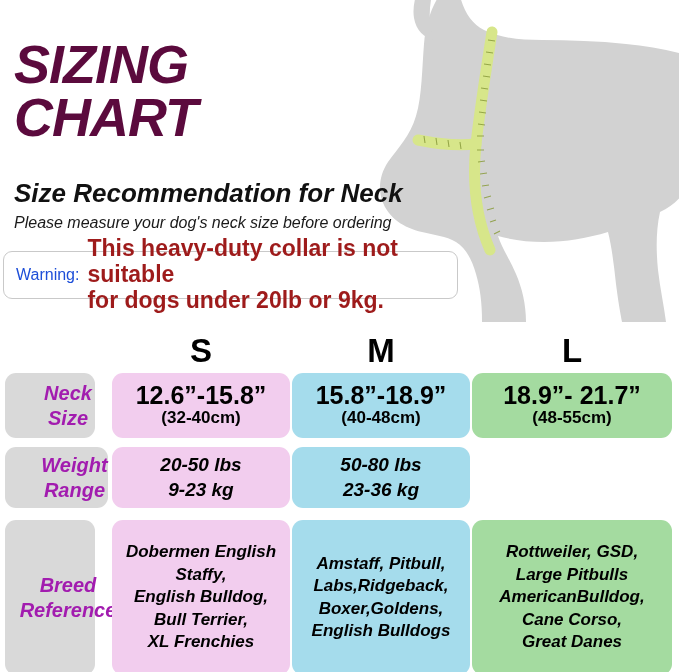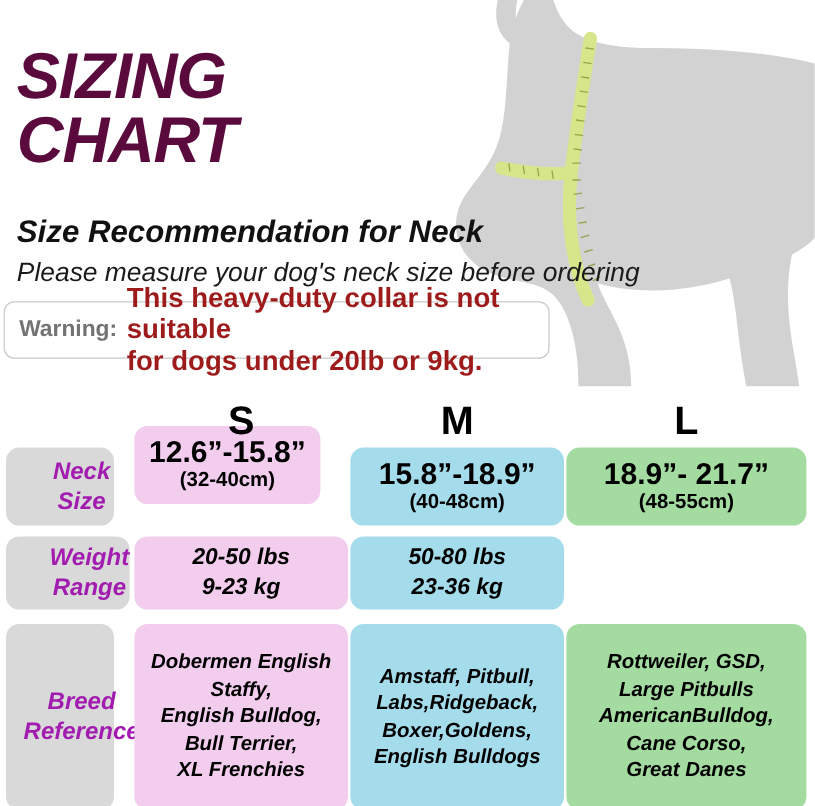--- a/index.html
+++ b/index.html
@@ -55,21 +55,21 @@
     color: #111111;
     white-space: nowrap;
     z-index: 5;
   }
   #instruction {
     position: absolute;
     left: 14px;
     top: 214px;
     font-style: italic;
     font-weight: normal;
-    font-size: 22px;
+    font-size: 16px;
     color: #1a1a1a;
     white-space: nowrap;
     z-index: 5;
   }
 
   
   #warning-box {
     position: absolute;
     left: 3px;
     top: 251px;
@@ -77,23 +77,23 @@
     height: 48px;
     box-sizing: border-box;
     border: 1px solid #c9c9c9;
     border-radius: 9px;
     background: #ffffff;
     display: flex;
     align-items: center;
     z-index: 6;
   }
   #warning-label {
-    font-weight: bold;
-    font-size: 19px;
-    color: #737373;
+    font-weight: normal;
+    font-size: 16px;
+    color: #1d4ed8;
     padding-left: 12px;
     padding-right: 8px;
     white-space: nowrap;
   }
   #warning-text {
     font-weight: bold;
     font-size: 23px;
     line-height: 1.12;
     color: #9e1b1b;
     white-space: pre-line;
@@ -214,21 +214,21 @@
 for dogs under 20lb or 9kg.</div>
   </div>
 
   <div class="col-header" style="left:112px; width:178px;">S</div>
   <div class="col-header" style="left:292px; width:178px;">M</div>
   <div class="col-header" style="left:472px; width:200px;">L</div>
 
   <div class="cell cell-label" style="left:5px; top:373px; width:90px; height:65px;">Neck
 Size</div>
 
-  <div class="cell cell-s" style="left:112px; top:355px; width:155px; height:65px;">
+  <div class="cell cell-s" style="left:112px; top:373px; width:178px; height:65px;">
     <div class="neck-main">12.6”-15.8”</div>
     <div class="neck-sub">(32-40cm)</div>
   </div>
 
   <div class="cell cell-m" style="left:292px; top:373px; width:178px; height:65px;">
     <div class="neck-main">15.8”-18.9”</div>
     <div class="neck-sub">(40-48cm)</div>
   </div>
 
   <div class="cell cell-l" style="left:472px; top:373px; width:200px; height:65px;">

